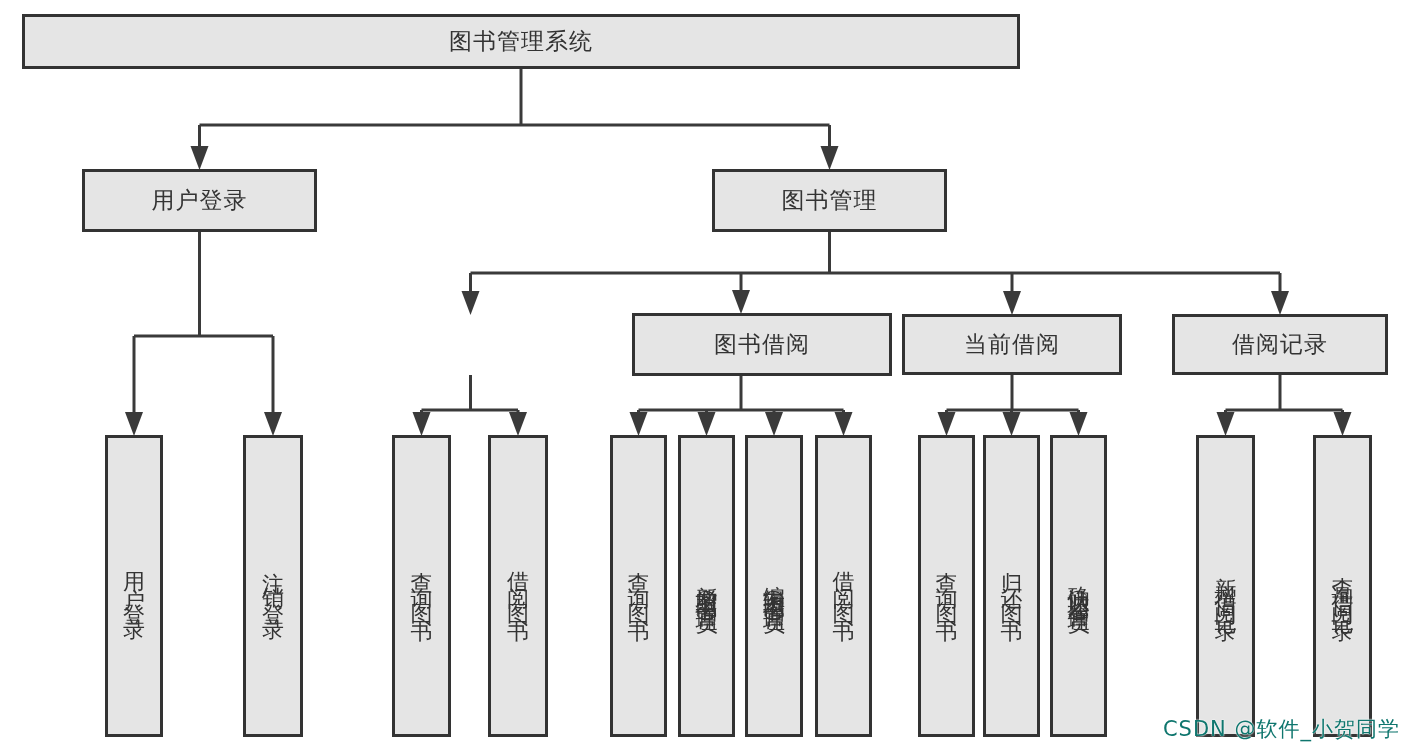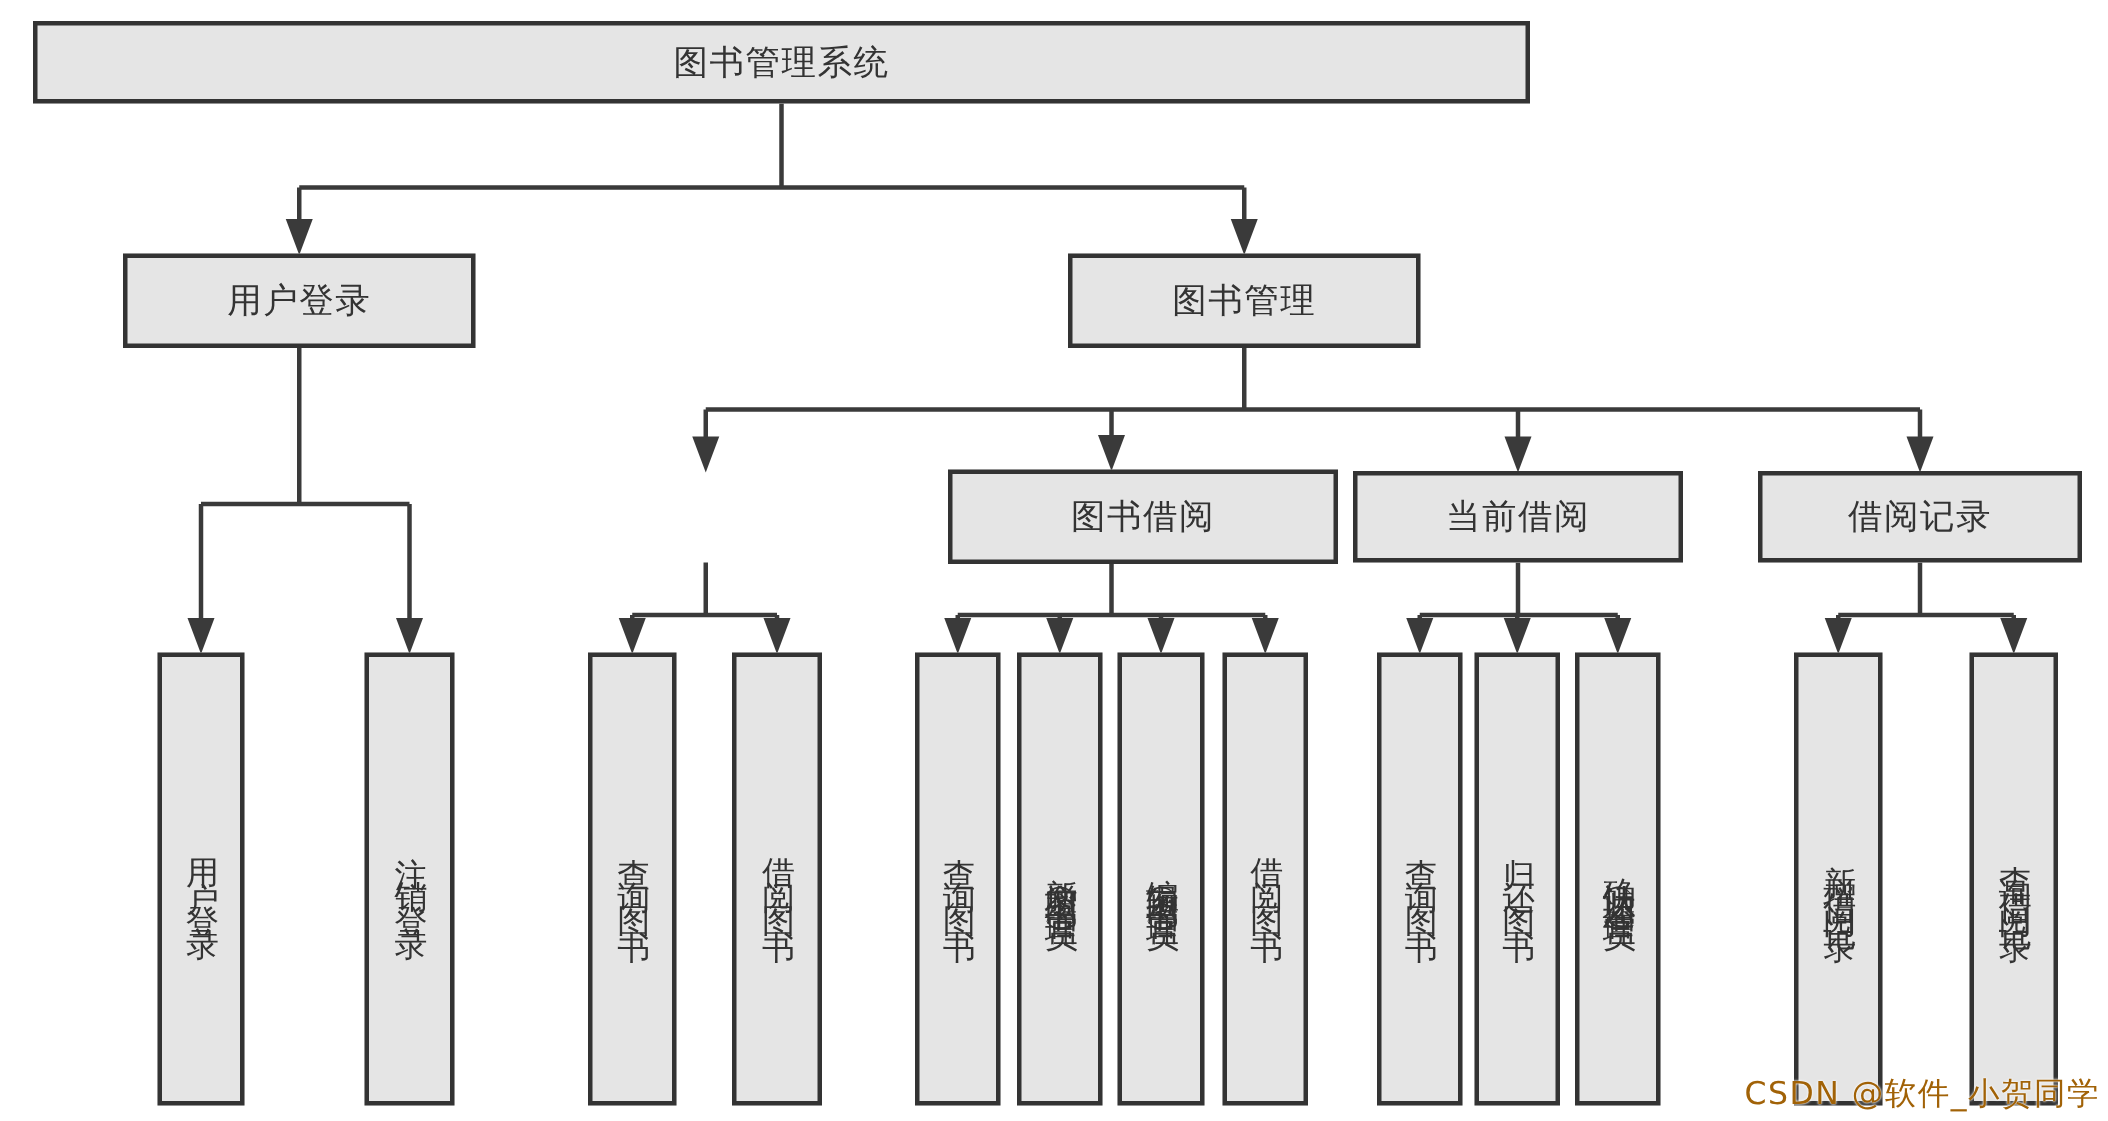--- a/index.html
+++ b/index.html
@@ -25,21 +25,21 @@
   .node.h { font-size: 23px; letter-spacing: 1px; }
   .node.v {
     font-size: 22px;
     writing-mode: vertical-rl;
     text-orientation: mixed;
   }
   #watermark {
     position: absolute;
     right: 5px; bottom: 4px;
     font-size: 21px;
-    color: #a16207;
+    color: #0f766e;
     text-shadow: 0 0 2px #ffffff, 0 0 1px #ffffff;
     letter-spacing: 1px;
     white-space: nowrap;
   }
 </style>
 </head>
 <body>
 
 <div id="canvas">
   <svg id="wires" width="1405" height="747" viewBox="0 0 1405 747">

